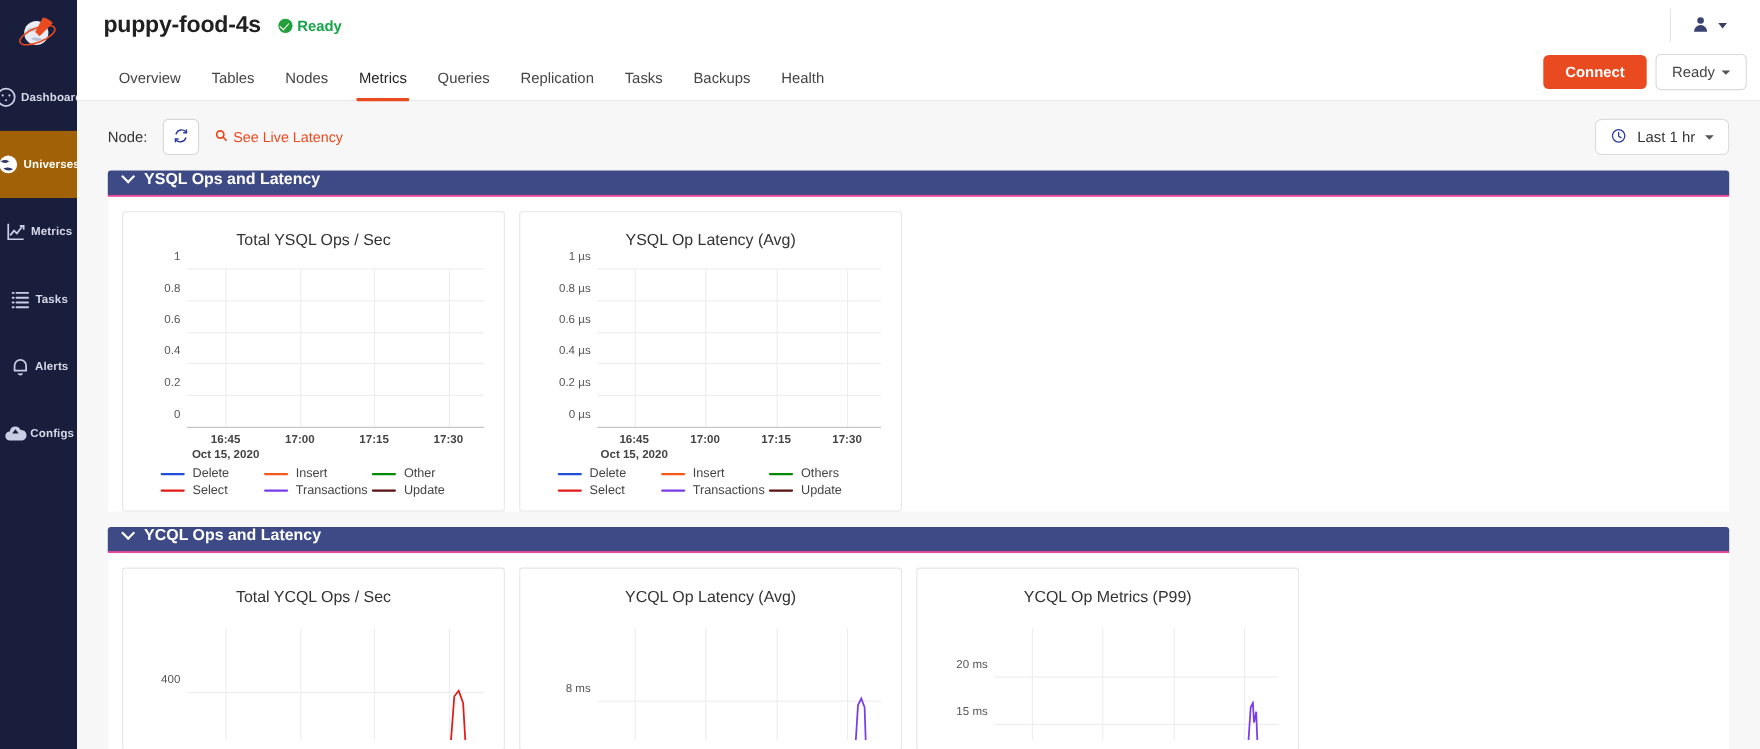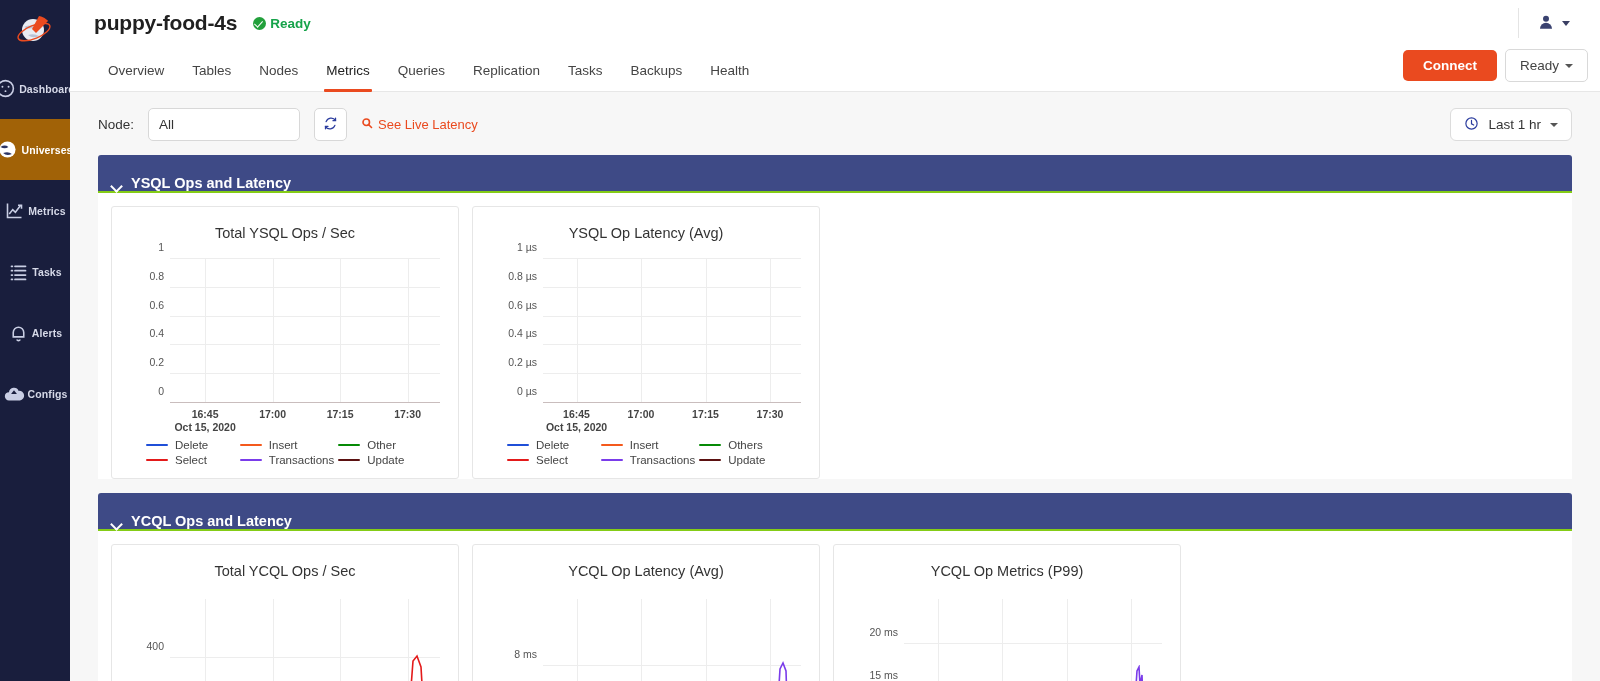--- a/index.html
+++ b/index.html
@@ -85,23 +85,23 @@
   .live-queries { display: flex; align-items: center; gap: 5px; color: #EA4A1F; font-size: 13px; cursor: pointer; }
   .timerange {
     margin-left: auto; display: flex; align-items: center; gap: 9px;
     border: 1px solid #dcdcdc; background: #fff; border-radius: 6px;
     height: 33px; padding: 0 13px; font-size: 13.5px; color: #333; cursor: pointer;
   }
 
   
   .section { margin: 0 28px 0 28px; }
   .section-head {
-    background: #3E4A86; border-bottom: 2px solid #84cc16;
+    background: #3E4A86; border-bottom: 2px solid #ec4899;
     color: #fff; font-size: 14.5px; font-weight: 700;
-    height: 38px; display: flex; align-items: flex-end; gap: 9px; padding: 0 14px;
+    height: 24px; display: flex; align-items: flex-start; gap: 9px; padding: 0 14px;
     border-radius: 3px 3px 0 0; cursor: pointer;
   }
   .chev { width: 10px; height: 10px; position: relative; }
   .chev::after {
     content: ""; position: absolute; left: 0; top: 1px; width: 7px; height: 7px;
     border: solid #fff; border-width: 0 2px 2px 0; transform: rotate(45deg);
   }
   .section-body { background: #fff; display: flex; gap: 13px; padding: 13px 13px 0 13px; }
 
   .panel {
@@ -258,21 +258,20 @@
           <button class="btn-more">
             <span>Ready</span>
             <span class="caret-sm"></span>
           </button>
         </div>
       </div>
     </div>
 
     <div class="filterbar">
       <span class="node-label">Node:</span>
-      <input class="node-select" readonly="" value="All" style="">
       <div class="refresh-btn">
         <span>
           <svg width="15" height="15" viewBox="0 0 24 24" fill="none" stroke="#2B3C9E" stroke-width="2.1" stroke-linecap="round">
             <path d="M20 7 A8.5 8.5 0 0 0 5 9"></path>
               <path d="M4 17 A8.5 8.5 0 0 0 19 15"></path>
             <path d="M20 3.5 v4 h-4"></path>
               <path d="M4 20.5 v-4 h4"></path>
           </svg>
         </span>
       </div>

